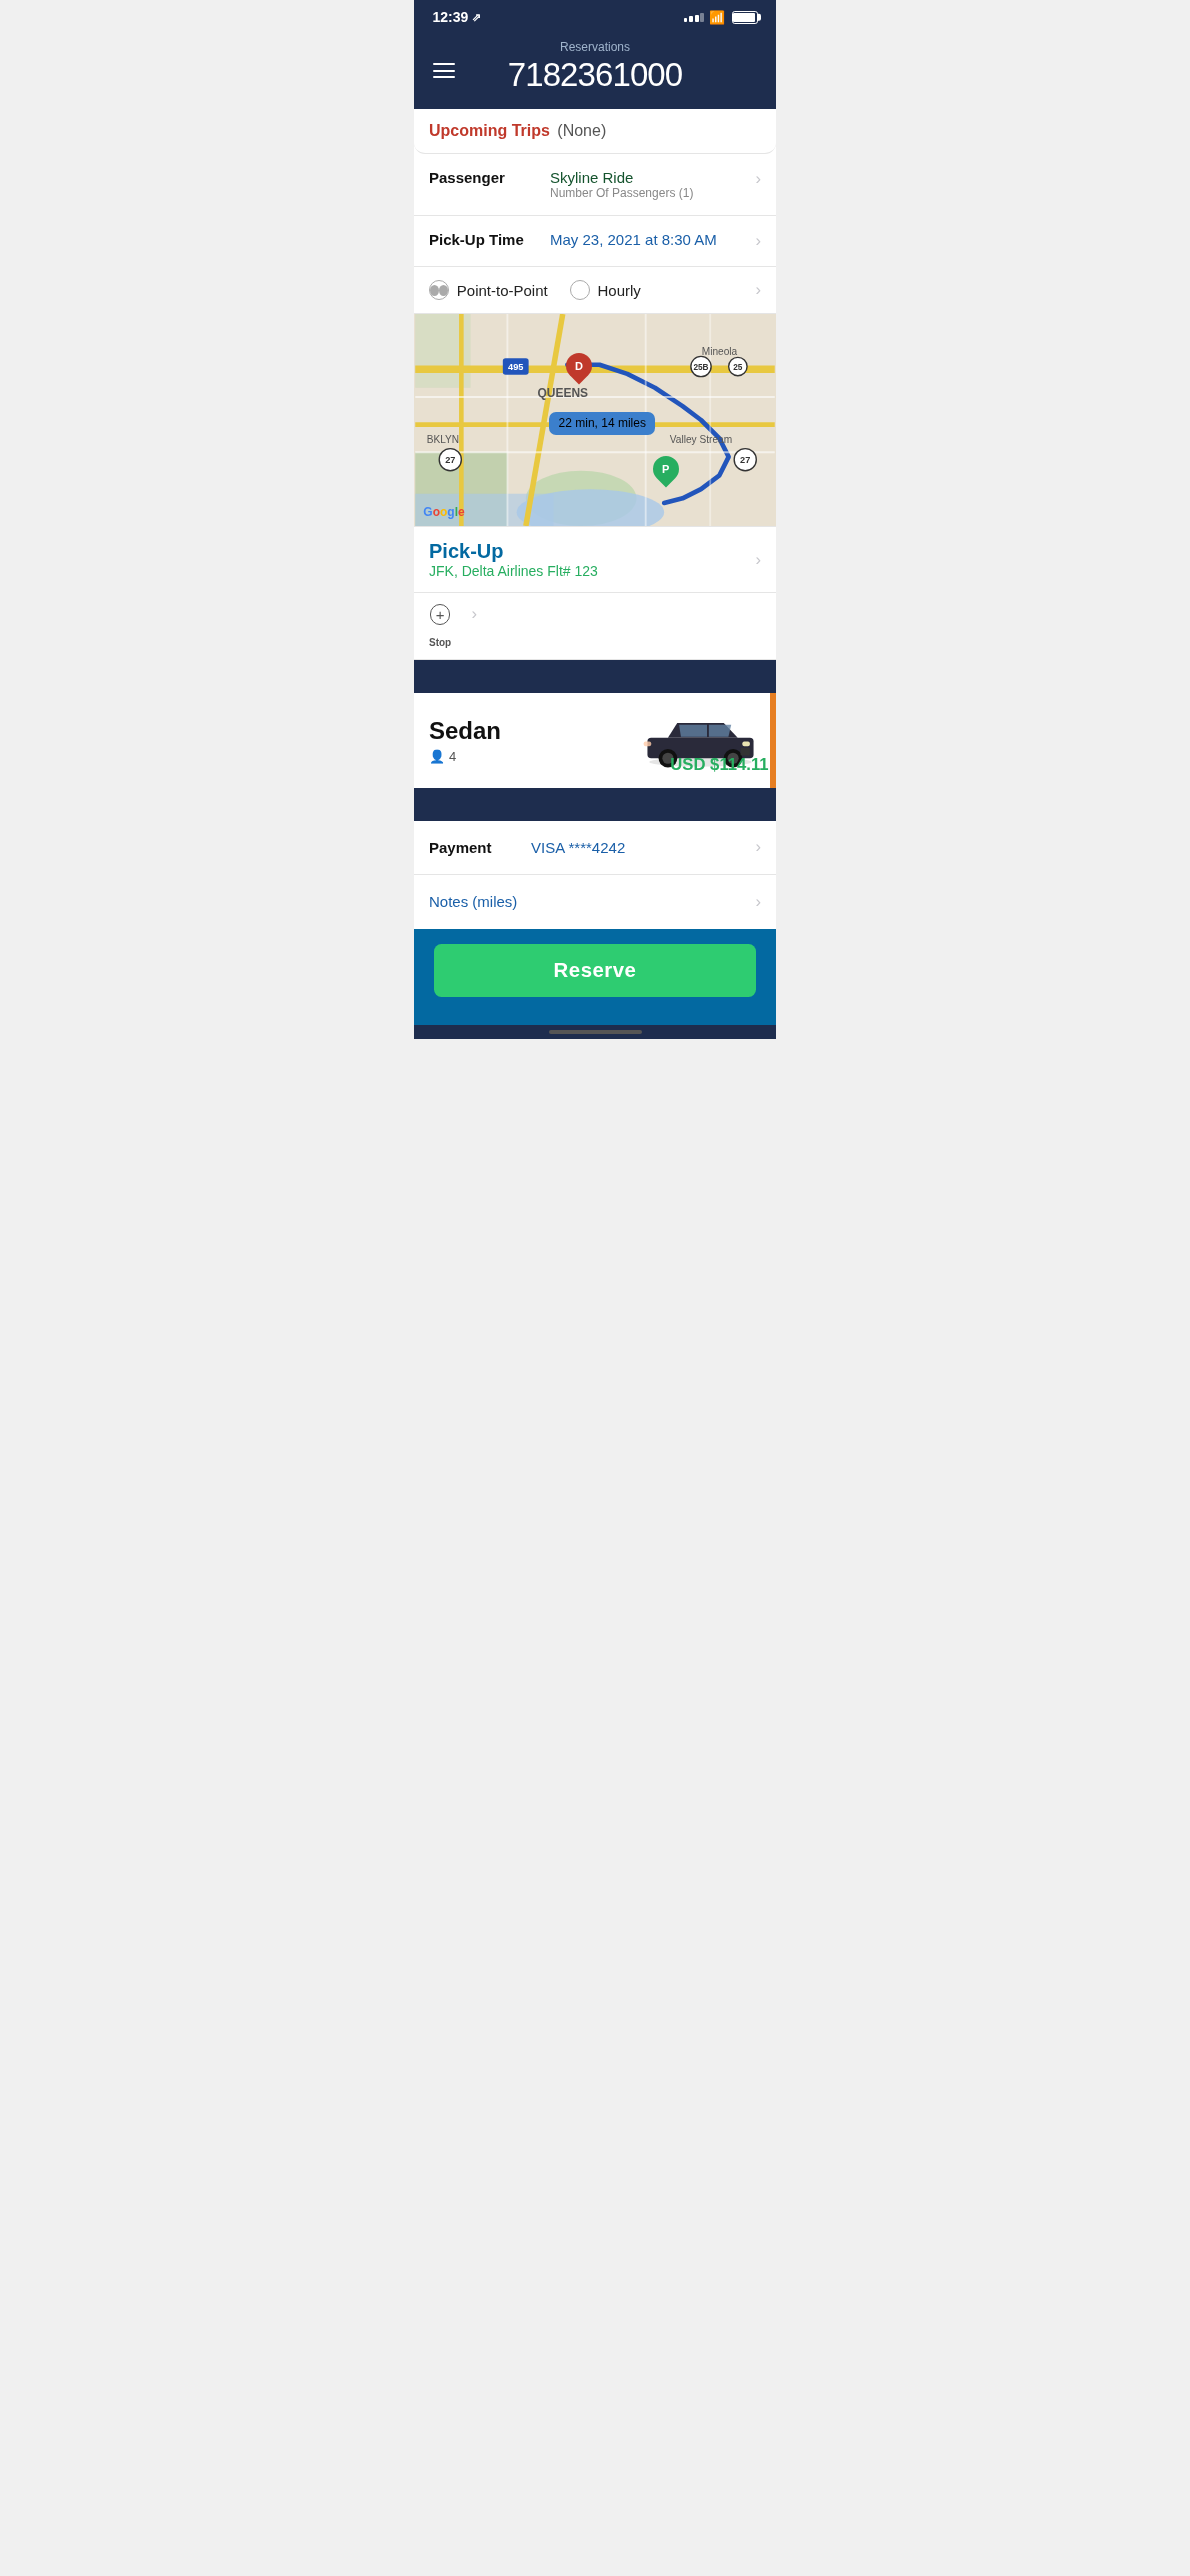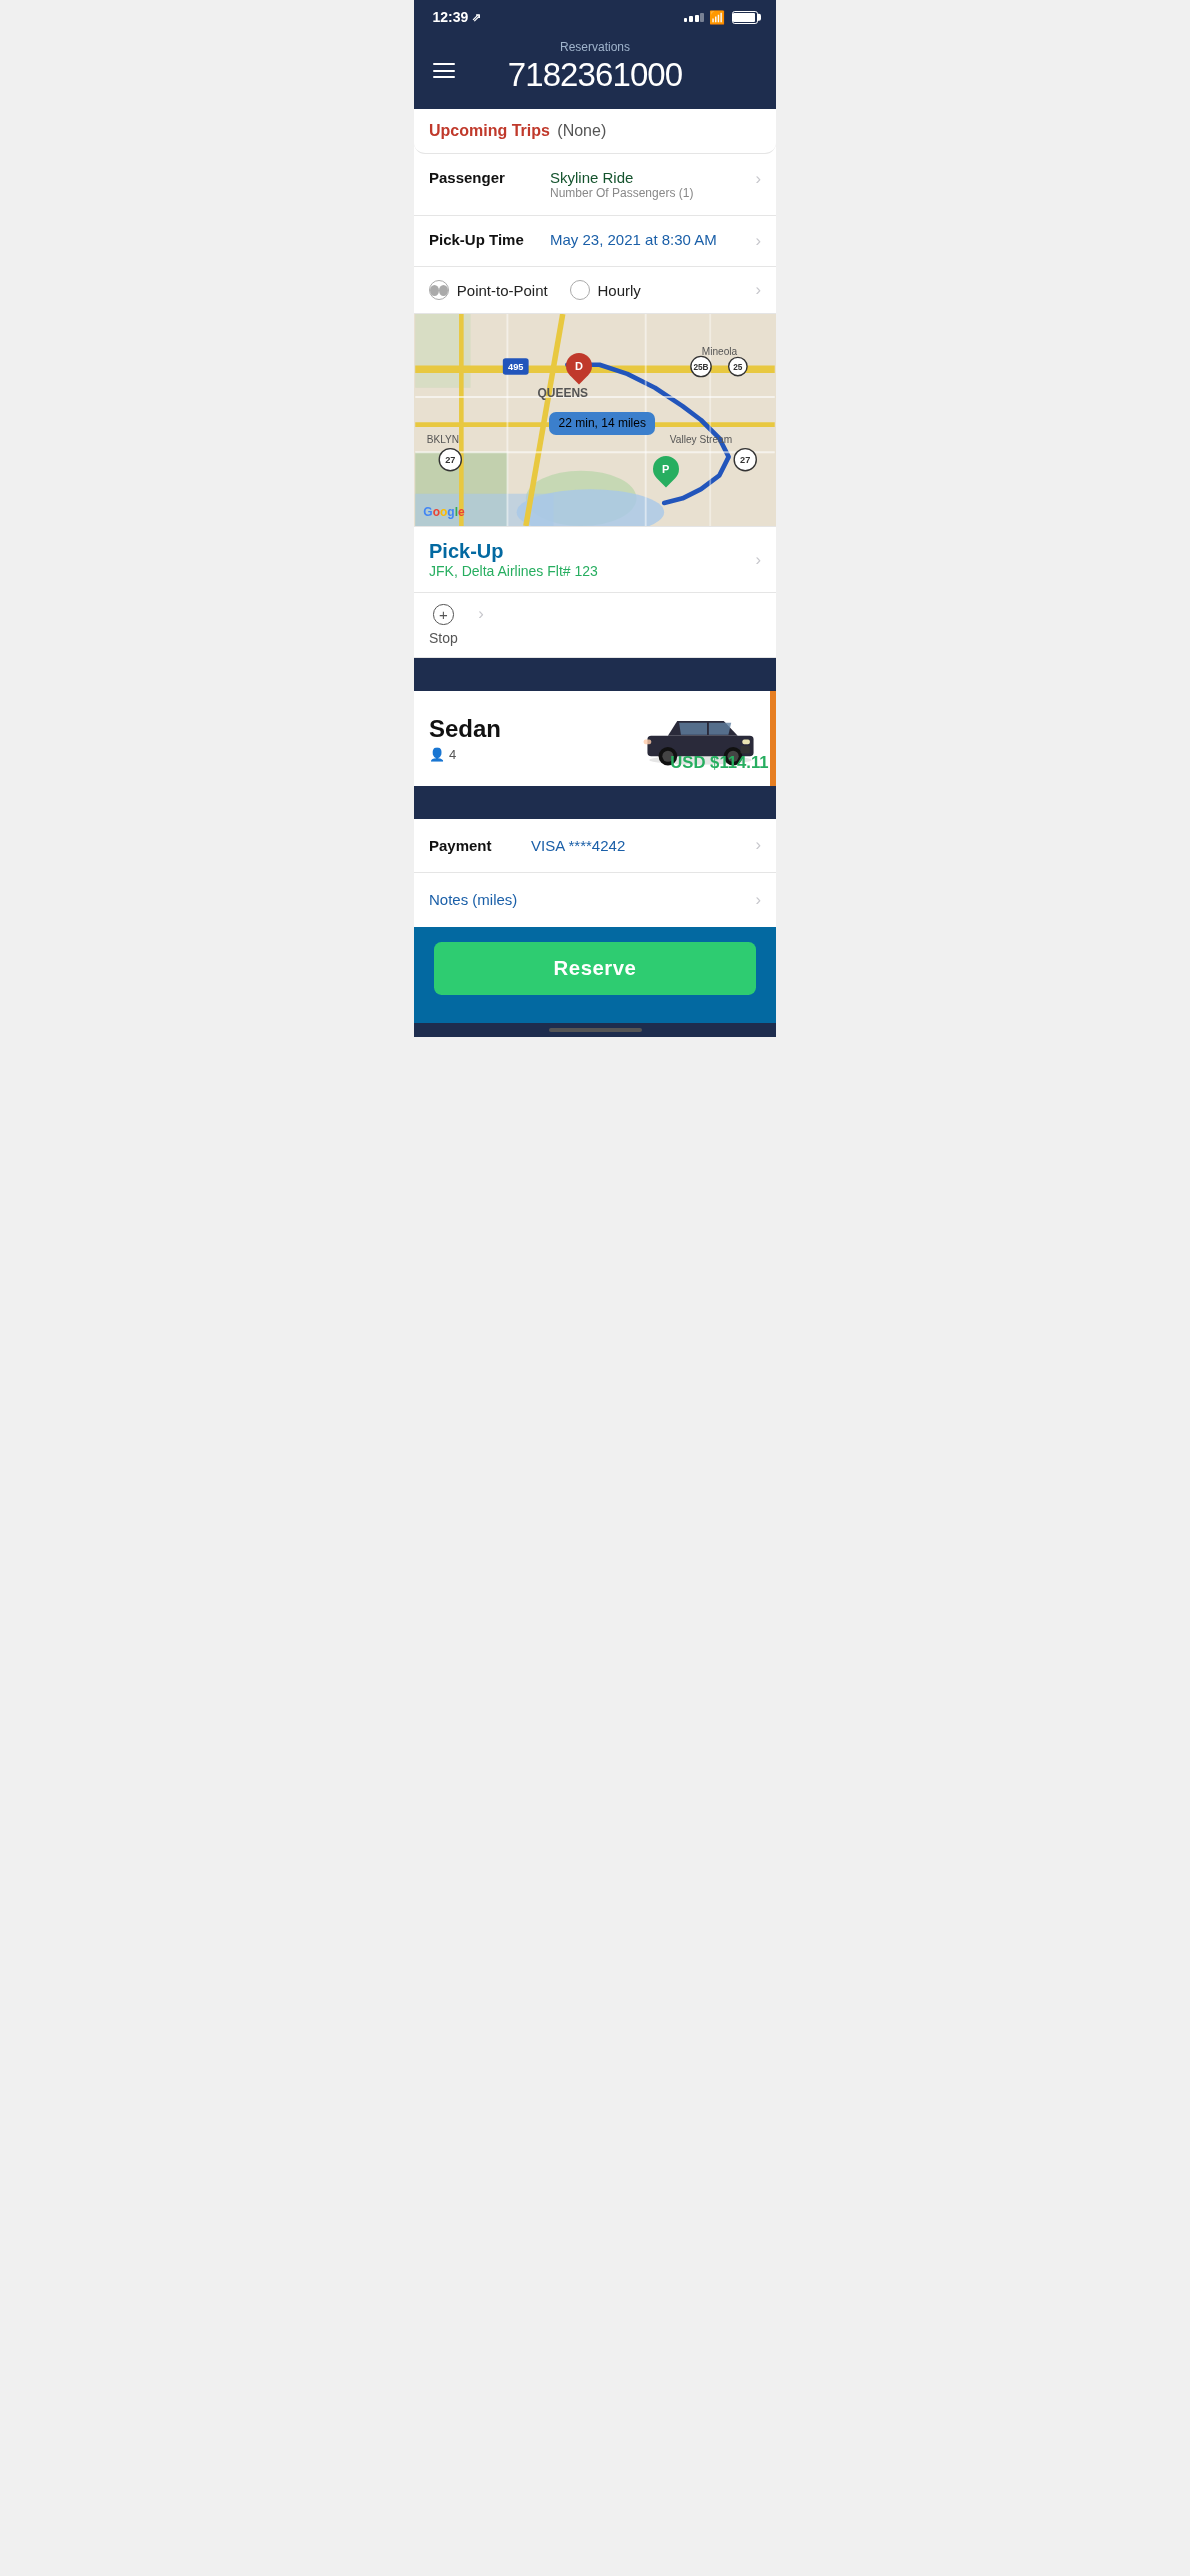--- a/index.html
+++ b/index.html
@@ -321,23 +321,24 @@
       display: flex;
       align-items: center;
       justify-content: center;
     }
     .stop-pin-plus {
       font-size: 15px;
       color: #555;
       line-height: 1;
     }
     .stop-label-text {
-      font-size: 14px;
+      font-size: 10px;
       color: #555;
-      margin-top: 5px;
+      margin-top: 12px;
+      font-weight: bold;
     }
     .stop-info {
       flex: 1;
     }
     .stop-title {
       font-size: 14px;
       font-weight: 600;
       color: #111;
     }
     .stop-address {

